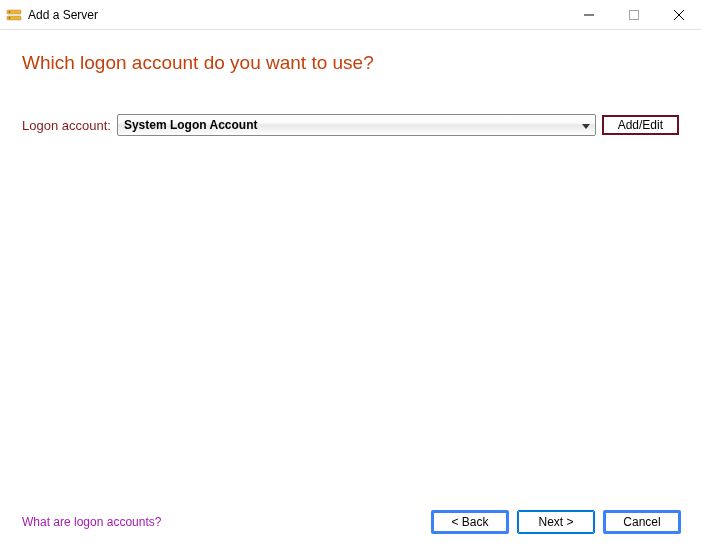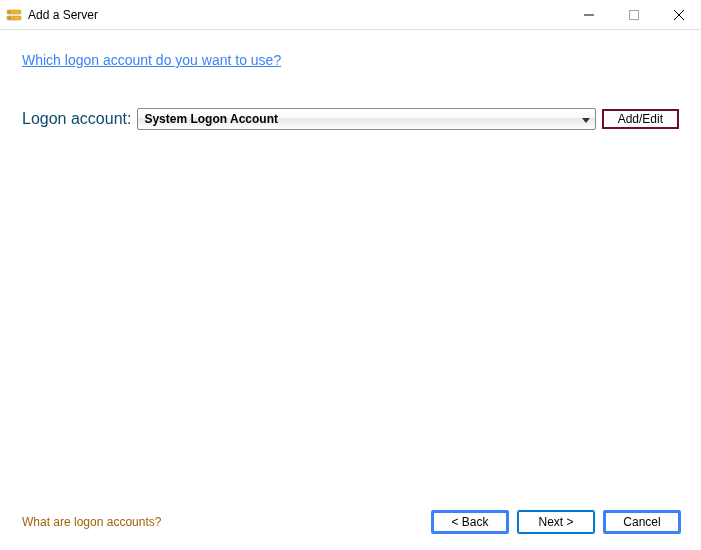--- a/index.html
+++ b/index.html
@@ -46,38 +46,37 @@
       display: flex;
       align-items: center;
       justify-content: center;
       cursor: pointer;
     }
     .window-control.disabled {
       opacity: 0.35;
       cursor: default;
     }
     .heading {
-      color: #3b82f6;
-      font-size: 14px;
+      color: #c2410c;
+      font-size: 19px;
       font-weight: 400;
       padding: 22px 22px 10px 22px;
-      text-decoration: underline;
     }
     .content-area {
       flex: 1;
       padding: 30px 22px 10px 22px;
     }
     .form-row {
       display: flex;
       align-items: center;
       gap: 6px;
     }
     .form-label {
-      font-size: 16px;
-      color: #0c4a6e;
+      font-size: 13px;
+      color: #7f1d1d;
       white-space: nowrap;
     }
     .select-wrap {
       flex: 1;
       position: relative;
       height: 22px;
       border: 1px solid #888;
       border-radius: 2px;
       background: linear-gradient(to bottom, #ffffff 0%, #fafafa 40%, #e8e8e8 50%, #ffffff 100%);
       display: flex;
@@ -105,21 +104,21 @@
       font-family: inherit;
       cursor: pointer;
     }
     .footer {
       display: flex;
       align-items: center;
       padding: 14px 20px 16px 22px;
       gap: 8px;
     }
     .help-link {
-      color: #a16207;
+      color: #a21caf;
       font-size: 12px;
       cursor: pointer;
       flex: 1;
     }
     .wizard-btn {
       height: 24px;
       min-width: 78px;
       padding: 0 14px;
       border: 3px solid #3b82f6;
       background: #fff;

